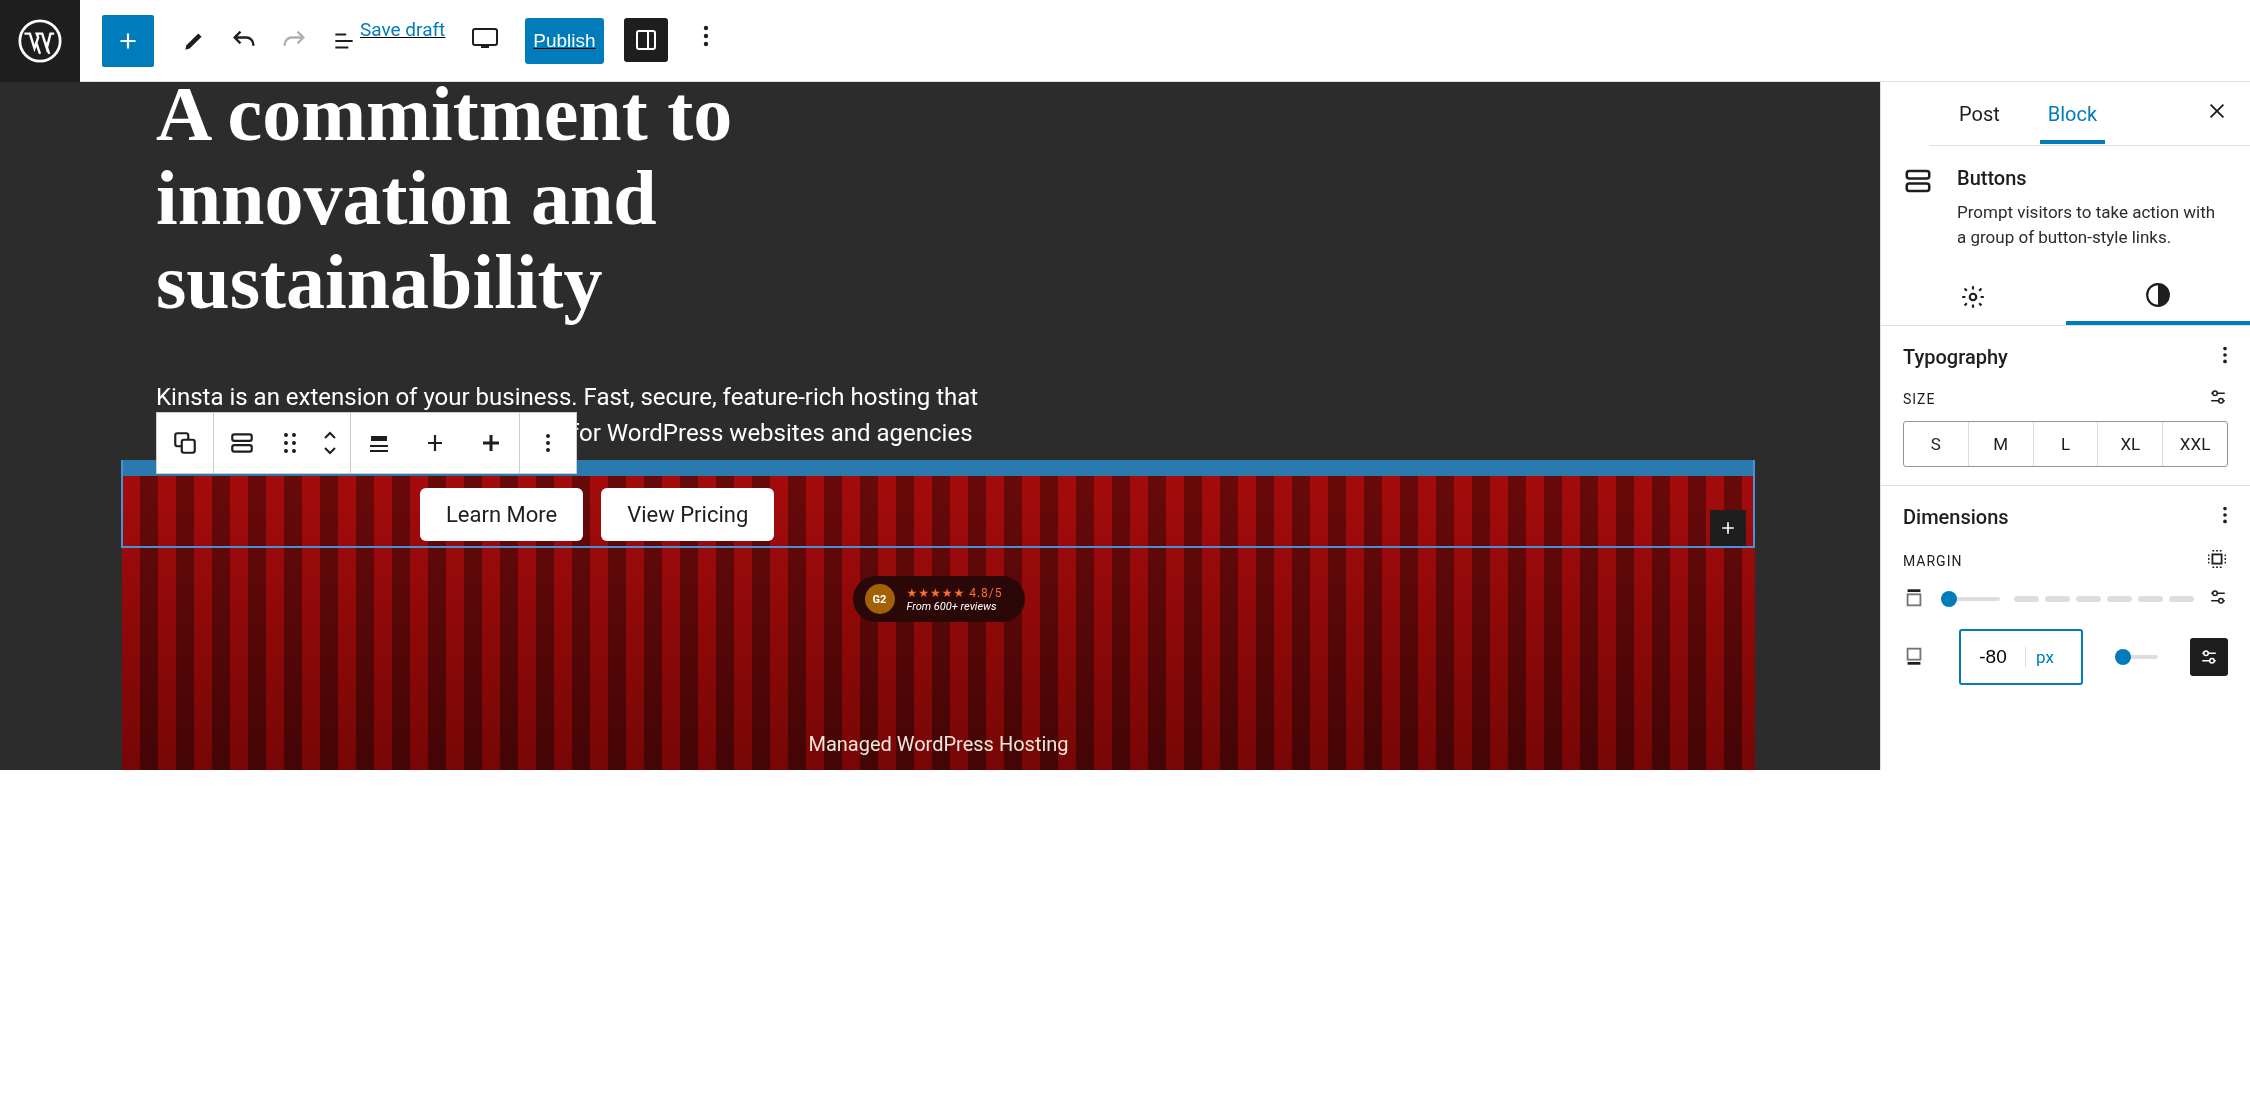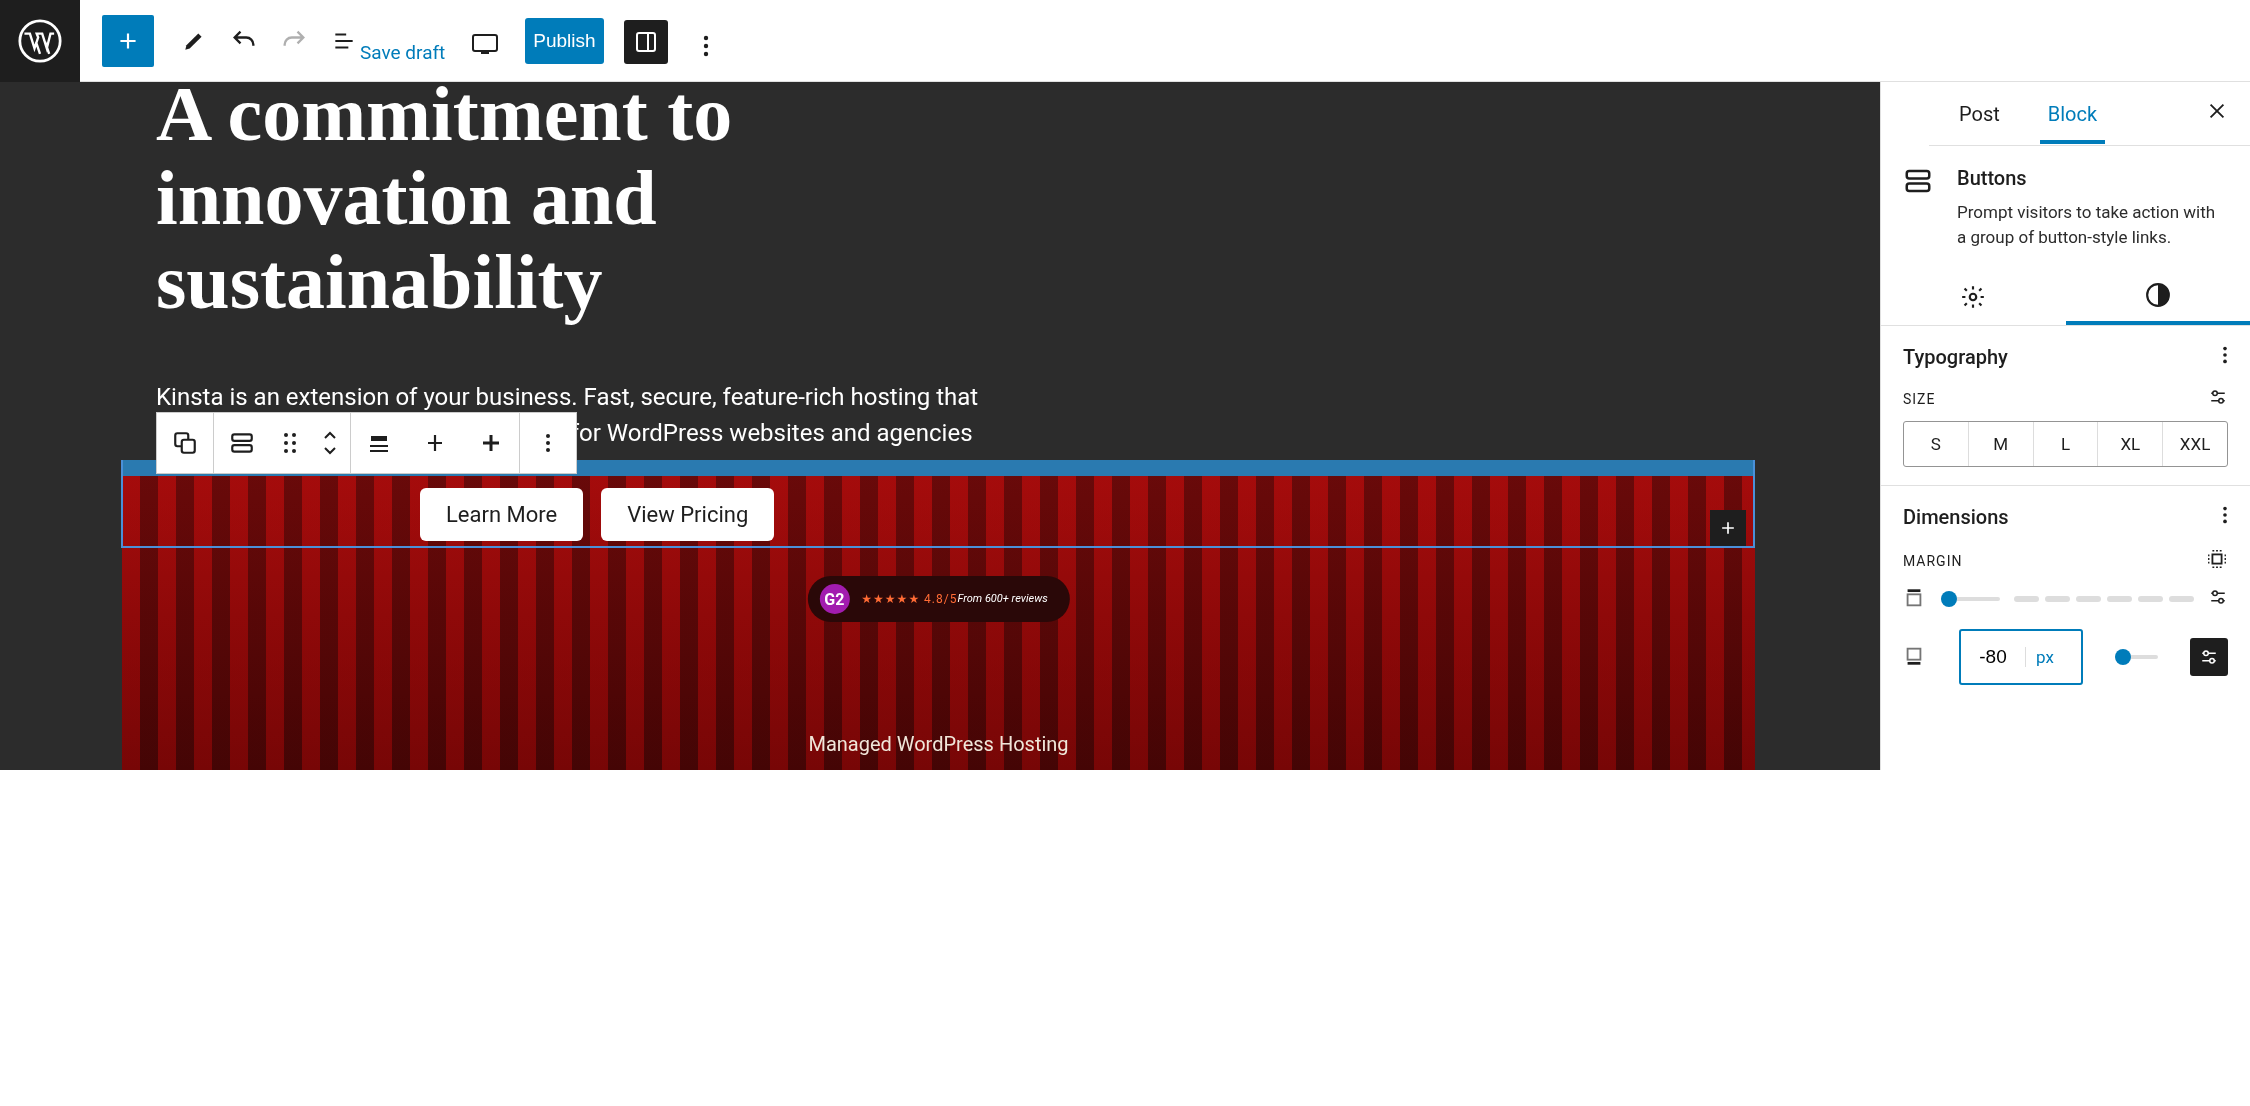--- a/index.html
+++ b/index.html
@@ -9,42 +9,42 @@
     .wp-logo { width: 80px; height: 82px; background: #1e1e1e; display: flex; align-items: center; justify-content: center; }
     .wp-logo svg { width: 44px; height: 44px; }
     .tb-btn { width: 52px; height: 52px; display: flex; align-items: center; justify-content: center; border-radius: 2px; cursor: pointer; }
     .tb-add { background: #007cba; margin-left: 22px; }
     .tb-group1 { display: flex; gap: 18px; margin-left: 24px; align-items: center; }
     .tb-group1 .ic { width: 32px; height: 32px; display: flex; align-items: center; justify-content: center; cursor: pointer; }
     .title-pill { flex: 0 0 auto; margin-left: auto; margin-right: auto; background: #f0f0f0; height: 44px; border-radius: 6px; display: flex; align-items: center; padding: 0 22px; gap: 20px; }
     .title-pill .leaf { flex: 0 0 auto; }
     .title-pill .txt { font-size: 19px; color: #1e1e1e; }
     .title-pill .kbd { font-size: 18px; color: #757575; margin-left: 30px; }
-    .tb-right { display: flex; align-items: flex-end; gap: 20px; margin-right: 20px; }
+    .tb-right { display: flex; align-items: flex-start; gap: 20px; margin-right: 20px; text-decoration: underline; }
     .save-draft { color: #007cba; font-size: 19px; cursor: pointer; }
     .preview-ic { width: 40px; height: 40px; display:flex; align-items:center; justify-content:center; cursor:pointer; }
     .publish-btn { background: #007cba; color: #fff; font-size: 19px; padding: 12px 8px; border-radius: 3px; cursor: pointer; border: none; }
     .sidebar-toggle { width: 44px; height: 44px; background: #1e1e1e; border-radius: 3px; display:flex; align-items:center; justify-content:center; cursor:pointer; }
     .more-btn { width: 36px; height: 36px; display:flex; align-items:center; justify-content:center; cursor:pointer; }
 
     .main { display: flex; height: calc(100% - 82px); }
     .canvas { flex: 1; background: #2c2c2c; position: relative; overflow: hidden; }
     .canvas-inner { padding: 0 0 0 0; }
     .page-title { font-family: Georgia, 'Times New Roman', serif; font-size: 78px; line-height: 1.08; color: #fff; margin-left: 156px; margin-top: -10px; max-width: 900px; }
     .page-sub { font-size: 24px; color: #fff; margin-left: 156px; margin-top: 54px; max-width: 870px; line-height: 1.5; }
     .hero-img-wrap { position: absolute; left: 122px; right: 125px; top: 378px; bottom: 0; background: linear-gradient(180deg, #8a1010 0%, #4a0808 100%); overflow: hidden; }
     .hero-stripes { position:absolute; inset:0; background: repeating-linear-gradient(90deg, rgba(255,0,0,0.25) 0 18px, rgba(60,0,0,0.4) 18px 36px); }
     .hero-top-bar { position:absolute; top:0; left:0; right:0; height:16px; background:#2a7ab0; }
     .hero-btns { position:absolute; top:406px; left:420px; display:flex; gap:18px; z-index:5; }
     .hero-btns .b { background:#fff; color:#1e1e1e; font-size:22px; padding:14px 26px; border-radius:6px; cursor:pointer; }
     .btn-outline-sel { position:absolute; top:378px; left:121px; right:125px; height:88px; border: 2px solid #4a90d9; border-top:none; z-index:4; }
     .btns-add-plus { position:absolute; right:134px; top:428px; width:36px; height:36px; background:#1e1e1e; display:flex; align-items:center; justify-content:center; z-index:6; }
     .g2-badge { position:absolute; top:116px; left:50%; transform:translateX(-50%); background:#2a0808; border-radius:26px; padding:8px 22px 8px 12px; display:flex; align-items:center; gap:12px; }
-    .g2-circle { width:30px; height:30px; background:#a21caf; border-radius:50%; display:flex; align-items:center; justify-content:center; color:#fff; font-size:16px; font-weight:700; }
-    .g2-text { display:flex; flex-direction:row; }
+    .g2-circle { width:30px; height:30px; background:#a16207; border-radius:50%; display:flex; align-items:center; justify-content:center; color:#fff; font-size:11px; font-weight:700; }
+    .g2-text { display:flex; flex-direction:column; }
     .g2-stars { color:#ff6b35; font-size:12px; letter-spacing:1px; }
     .g2-sub { color:#fff; font-size:11px;font-style:italic; }
     .kinsta-logo { position:absolute; top:170px; left:50%; transform:translateX(-50%); color:#f0e6d9; font-size:68px; font-weight:700; letter-spacing:-2px; font-family: sans-serif; }
     .kinsta-sub { position:absolute; top:272px; left:50%; transform:translateX(-50%); color:#f0e6d9; font-size:20px; }
 
     .block-toolbar { position:absolute; top:330px; left:156px; display:flex; z-index:10; }
     .bt-seg { background:#fff; border:1px solid #ccc; display:flex; align-items:center; height:62px; }
     .bt-seg + .bt-seg { margin-left: -1px; }
     .bt-btn { width:56px; height:60px; display:flex; align-items:center; justify-content:center; cursor:pointer; position:relative; }
     .bt-btn.narrow { width:40px; }

